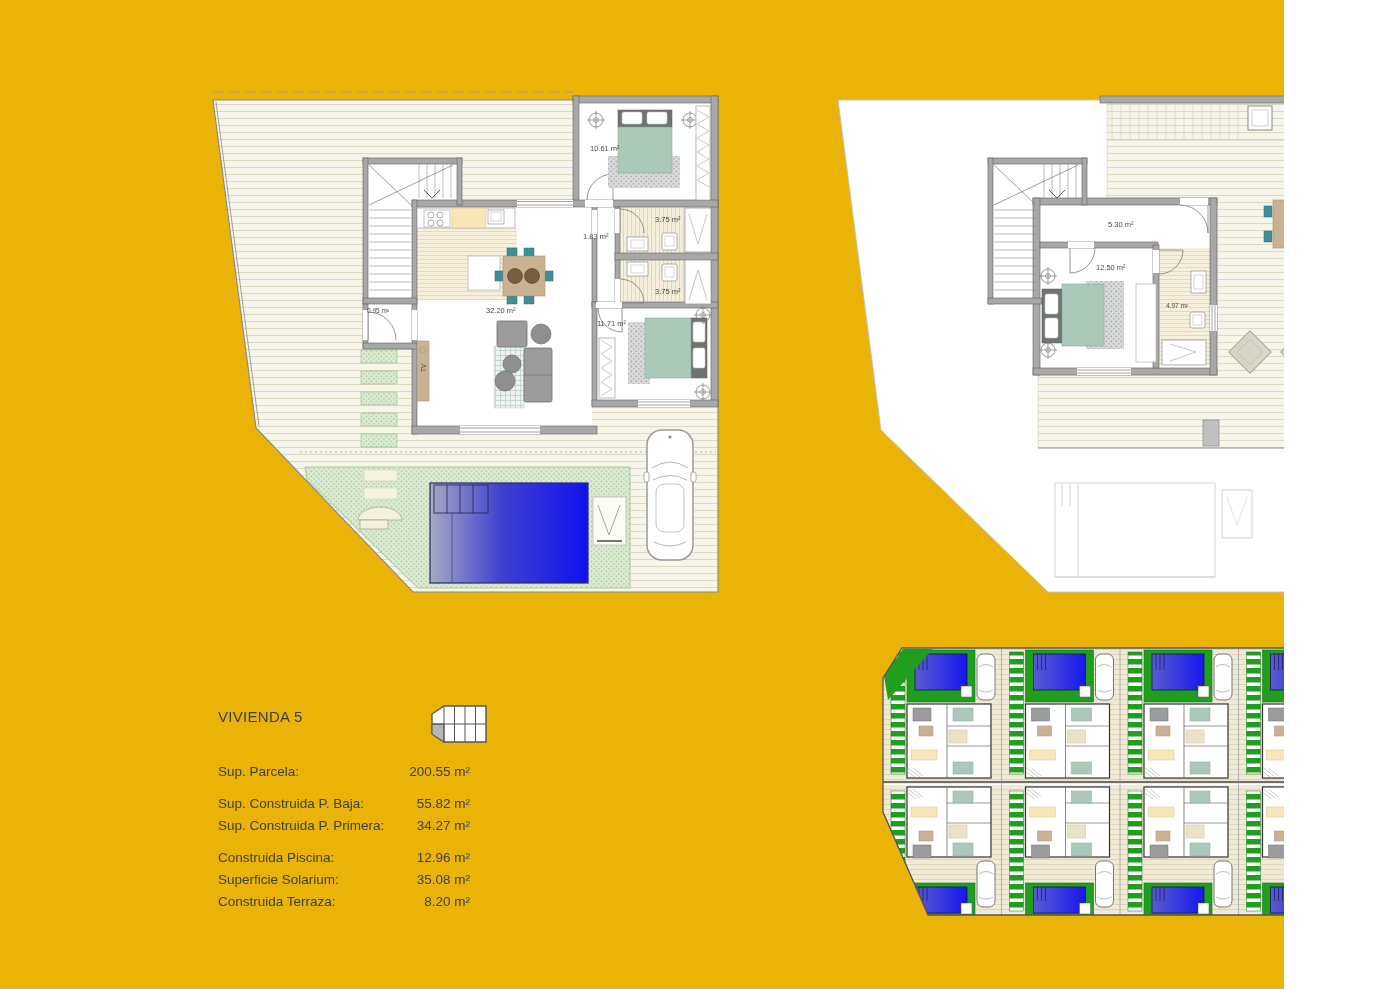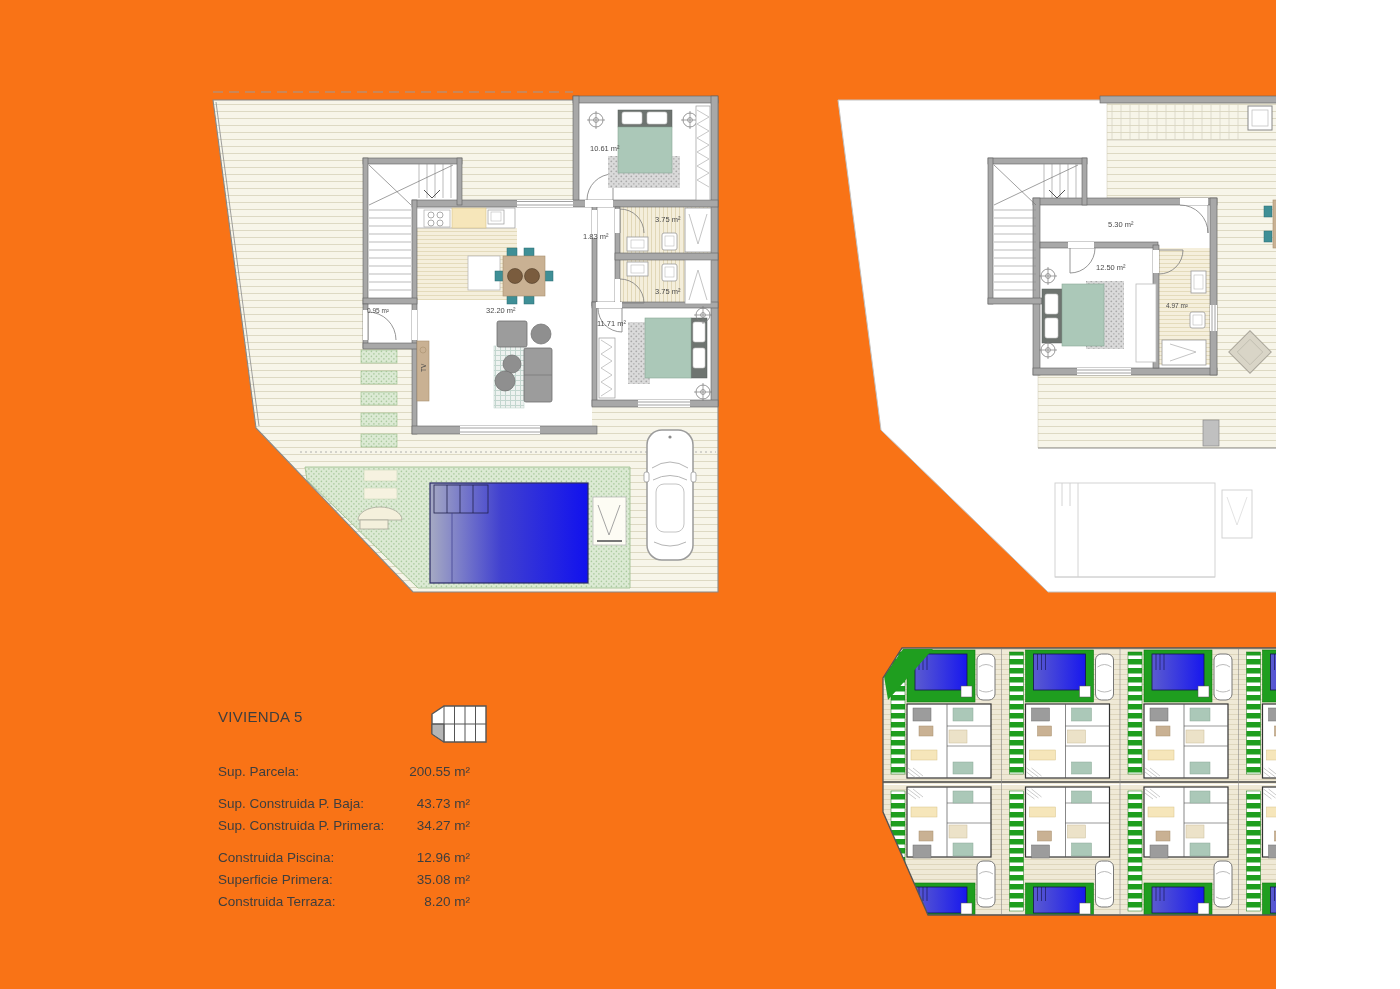--- a/index.html
+++ b/index.html
@@ -1,17 +1,17 @@
 <!DOCTYPE html>
 <html><head>
 <meta charset="utf-8">
 <style>
   html,body{margin:0;padding:0;background:#fff;}
-  .sheet{position:relative;width:1276px;height:989px;background:#f97316;overflow:hidden;
-         font-family:"Liberation Sans",sans-serif;}
+  .sheet{position:relative;width:1276px;height:989px;background:#eab308;overflow:hidden;
+         font-family:"Liberation Sans",sans-serif;padding-left:8px;}
   .plan-canvas{position:absolute;left:0;top:0;}
   
   .info{position:absolute;left:218px;top:708px;width:252px;color:#3e3e3e;}
   .info-title{font-size:15px;letter-spacing:.3px;margin:0 0 36px 0;}
   .info-row{display:flex;justify-content:space-between;font-size:13.5px;line-height:22px;gap:24px;}
   .info-row.gap{margin-bottom:10px;}
   .info-row .val{text-align:center;white-space:nowrap;}
   .keyplan{position:absolute;left:430px;top:704px;}
   
   .wall{fill:#a8a8a8;stroke:#606060;stroke-width:.6;}
@@ -541,32 +541,32 @@
 </svg>
 
 <div class="info">
   <p class="info-title">VIVIENDA 5</p>
   <div class="info-row gap">
     <span class="lab">Sup. Parcela:</span>
     <span class="val">200.55 m²</span>
   </div>
   <div class="info-row">
     <span class="lab">Sup. Construida P. Baja:</span>
-    <span class="val">43.73 m²</span>
+    <span class="val">55.82 m²</span>
   </div>
   <div class="info-row gap">
     <span class="lab">Sup. Construida P. Primera:</span>
     <span class="val">34.27 m²</span>
   </div>
   <div class="info-row">
     <span class="lab">Construida Piscina:</span>
     <span class="val">12.96 m²</span>
   </div>
   <div class="info-row">
-    <span class="lab">Superficie Primera:</span>
+    <span class="lab">Superficie Solarium:</span>
     <span class="val">35.08 m²</span>
   </div>
   <div class="info-row">
     <span class="lab">Construida Terraza:</span>
     <span class="val">8.20 m²</span>
   </div>
 </div>
 
 <svg class="keyplan" width="58" height="42" viewBox="0 0 58 42">
   <polygon points="14,2 56,2 56,38 14,38 2,30 2,10" fill="#ffffff" stroke="#555" stroke-width="1.4"></polygon>

